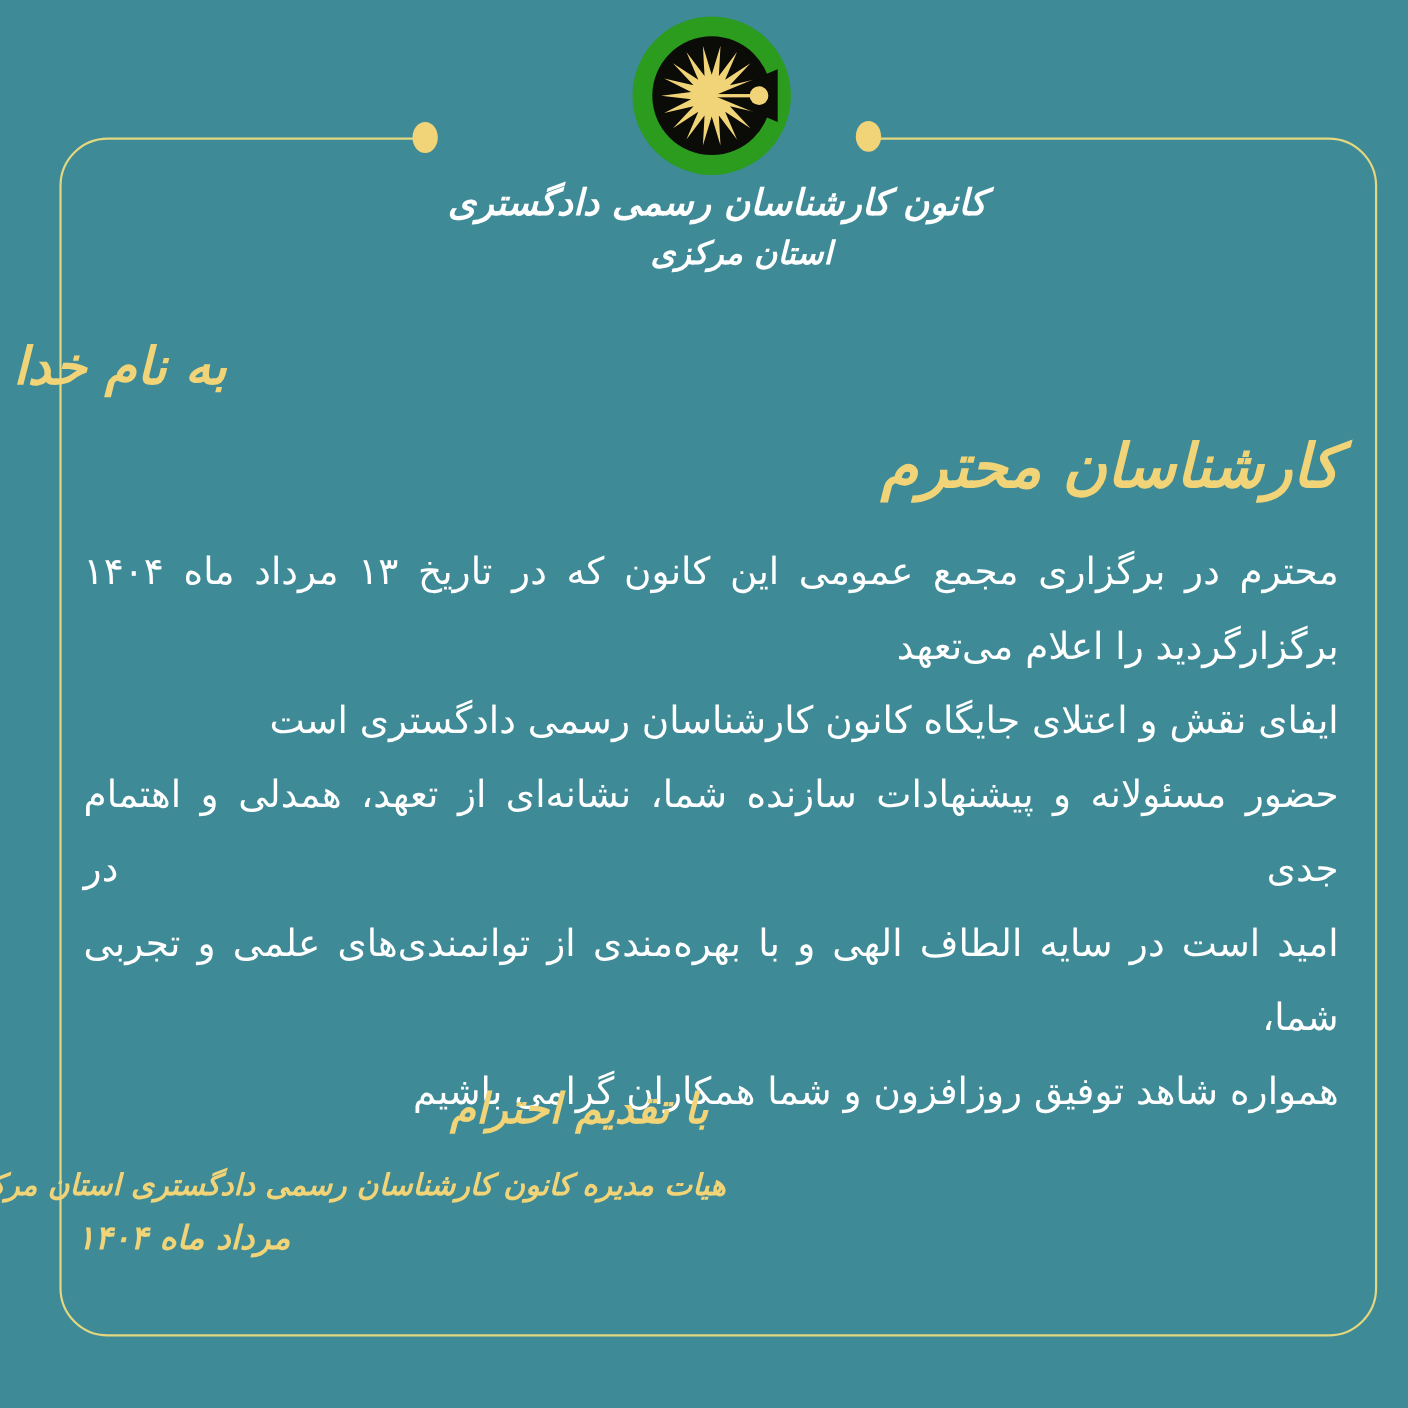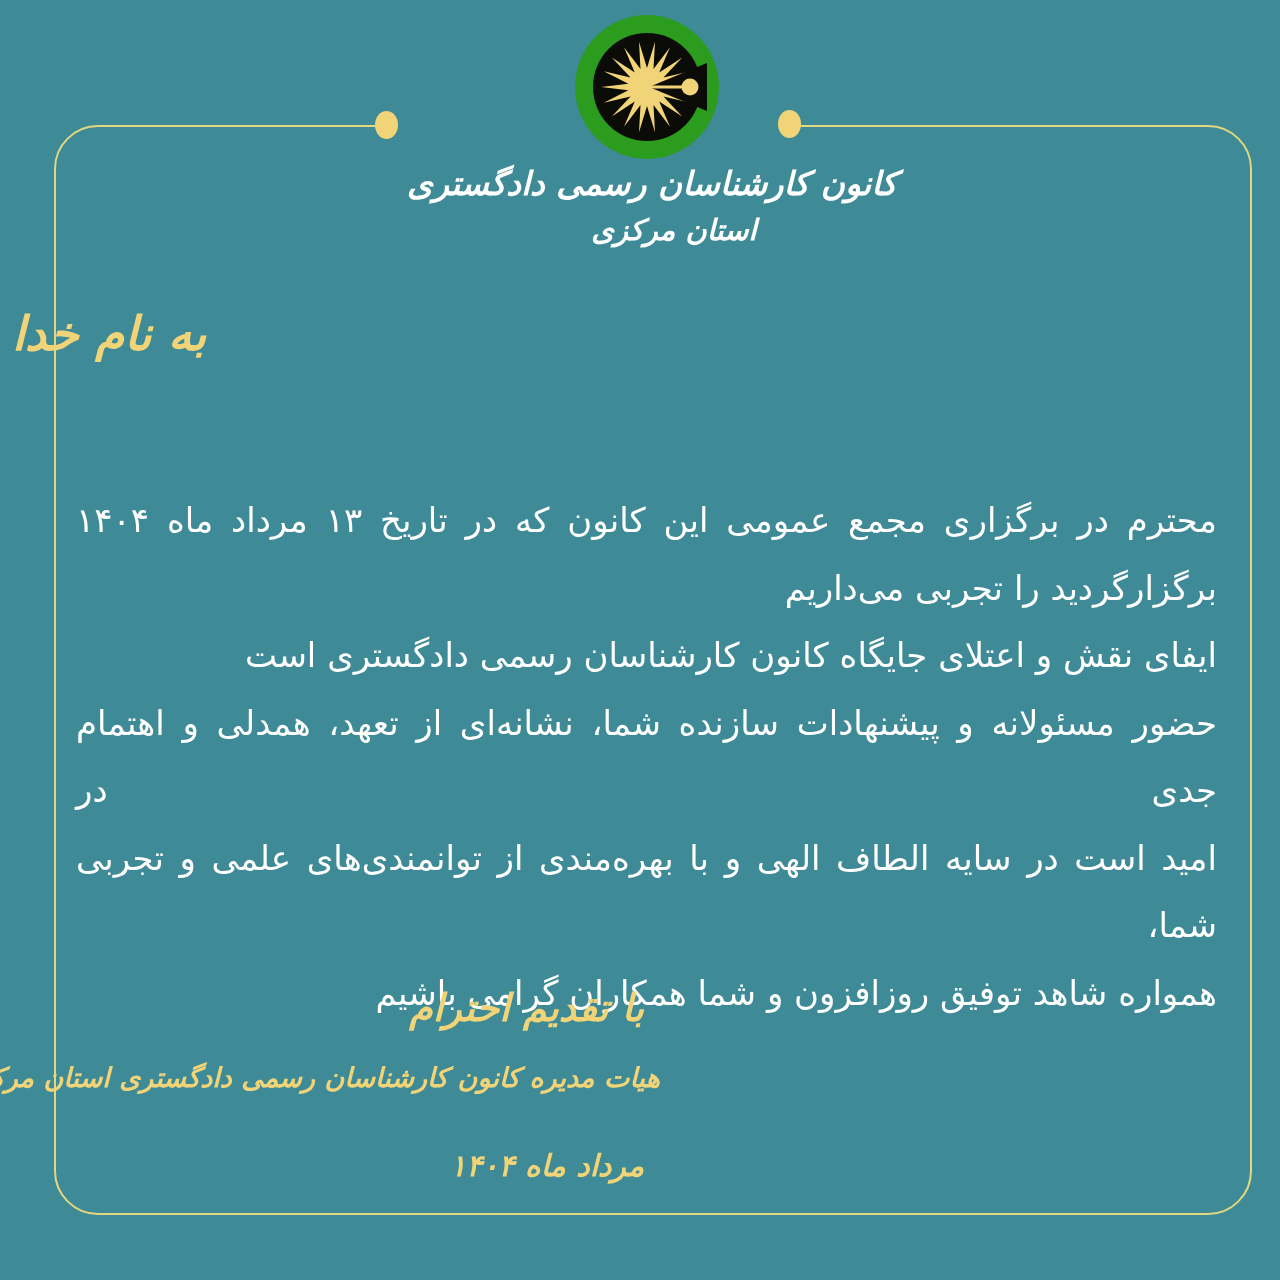--- a/index.html
+++ b/index.html
@@ -69,21 +69,21 @@
   .signature-closing {
     position:absolute; top:986px; left:58px; width:574px; 
     color:var(--accent); font-size:38px; font-style:italic; font-weight:bold;
   }
   .signature-org {
     position:absolute; top:1062px; left:22px; width:626px; text-align:center;
     color:var(--accent); font-size:27px; font-style:italic; font-weight:bold;
     white-space:nowrap;
   }
   .signature-date {
-    position:absolute; top:1148px; left:58px; width:574px; text-align:right;
+    position:absolute; top:1108px; left:58px; width:574px; text-align:left;
     color:var(--accent); font-size:30px; font-style:italic; font-weight:bold;
   }
 </style>
 </head>
 <body>
 
 <div class="canvas">
 
   <div class="frame"></div>
   <div class="frame-gap"></div>
@@ -103,24 +103,25 @@
     </svg>
   </div>
 
   <div class="org-name">
     <div class="org-line1">کانون کارشناسان رسمی دادگستری</div>
     <div class="org-line2">استان مرکزی</div>
   </div>
 
   <div class="bismillah">به نام خدا</div>
 
+  <div class="salutation">کارشناسان محترم</div>
 
   <div class="body-text">
     <div class="body-line full">محترم در برگزاری مجمع عمومی این کانون که در تاریخ ۱۳ مرداد ماه ۱۴۰۴</div>
-    <div class="body-line">برگزارگردید را تجربی می‌داریم</div>
+    <div class="body-line">برگزارگردید را اعلام می‌تعهد</div>
     <div class="body-line">ایفای نقش و اعتلای جایگاه کانون کارشناسان رسمی دادگستری است</div>
     <div class="body-line full">حضور مسئولانه و پیشنهادات سازنده شما، نشانه‌ای از تعهد، همدلی و اهتمام جدی در</div>
     <div class="body-line full">امید است در سایه الطاف الهی و با بهره‌مندی از توانمندی‌های علمی و تجربی شما،</div>
     <div class="body-line">همواره شاهد توفیق روزافزون و شما همکاران گرامی باشیم</div>
   </div>
 
   <div class="signature-closing">با تقدیم احترام</div>
   <div class="signature-org">هیات مدیره کانون کارشناسان رسمی دادگستری استان مرکزی</div>
   <div class="signature-date">مرداد ماه ۱۴۰۴</div>
 

